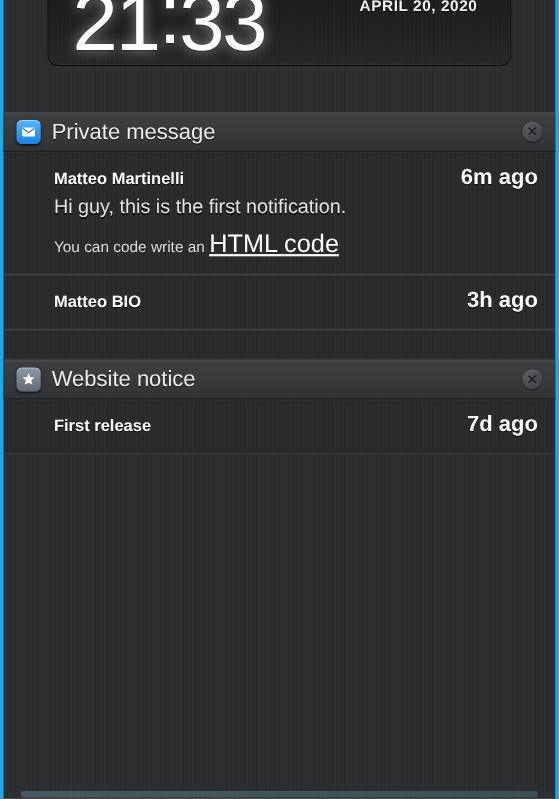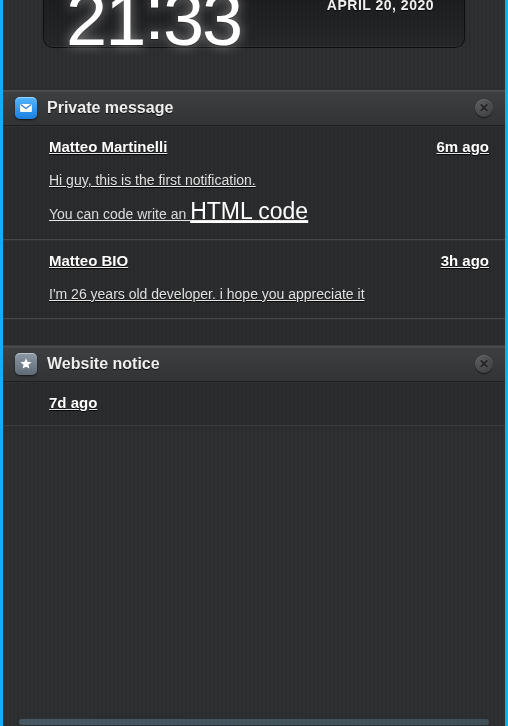--- a/index.html
+++ b/index.html
@@ -30,21 +30,21 @@
       repeating-linear-gradient(90deg, var(--bg-stripe-a) 0 2px, var(--bg-stripe-b) 2px 4px);
     border-left: 3px solid var(--frame-border);
     border-right: 3px solid var(--frame-border);
     position: relative;
     overflow: hidden;
   }
 
   
   .clock-card {
     margin: 0 40px;
-    height: 48px;
+    height: 60px;
     border-radius: 0 0 10px 10px;
     background: linear-gradient(to bottom, rgba(0,0,0,0.35), rgba(0,0,0,0.15));
     border: 1px solid rgba(0,0,0,0.6);
     border-top: none;
     box-shadow: inset 0 -1px 0 rgba(255,255,255,0.05);
     display: flex;
     align-items: flex-start;
     padding: 0 22px;
     position: relative;
   }
@@ -86,22 +86,22 @@
     width: 22px;
     height: 22px;
     border-radius: 5px;
     margin-right: 10px;
     display: flex;
     align-items: center;
     justify-content: center;
     box-shadow: 0 1px 2px rgba(0,0,0,0.6), inset 0 1px 0 rgba(255,255,255,0.4);
   }
   .group-title {
-    font-size: 16px;
-    font-weight: 700;
+    font-size: 20px;
+    font-weight: 400;
     color: #eee;
     text-shadow: 0 1px 0 rgba(0,0,0,0.8);
     flex: 1;
   }
   .group-close {
     width: 18px;
     height: 18px;
     border-radius: 50%;
     background: radial-gradient(circle at 30% 30%, #5a5b5d, #3a3b3c);
     box-shadow: inset 0 1px 1px rgba(255,255,255,0.15), 0 1px 1px rgba(0,0,0,0.6);
@@ -113,39 +113,38 @@
     cursor: pointer;
   }
 
   
   .notif {
     padding: 12px 16px 14px 46px;
     border-bottom: 1px solid var(--row-border);
     position: relative;
     background: rgba(0,0,0,0.06);
     box-shadow: inset 0 1px 0 rgba(255,255,255,0.03);
-    text-decoration: underline;
   }
   .notif:last-child { border-bottom: 1px solid #3b3c3e; }
   .notif-head { display: flex; justify-content: space-between; align-items: baseline; }
   .notif-title {
     font-size: 15px;
     font-weight: 700;
     color: #fff;
     text-shadow: 0 1px 0 rgba(0,0,0,0.8);
   }
   .notif-time {
-    font-size: 15px;
+    font-size: 20px;
     font-weight: 700;
     color: #fff;
     text-shadow: 0 1px 0 rgba(0,0,0,0.8);
   }
   .notif-body {
-    margin-top: 16px;
-    font-size: 14px;
+    margin-top: 3px;
+    font-size: 18px;
     color: #e2e2e2;
     text-shadow: 0 1px 0 rgba(0,0,0,0.7);
     line-height: 1.35;
   }
   .notif-extra {
     margin-top: 8px;
     font-size: 14px;
     color: #dcdcdc;
   }
   .notif-extra a {
@@ -197,39 +196,39 @@
       <div class="notif-extra">
         <span>You can code write an </span><a href="#">HTML code</a>
       </div>
     </div>
 
     <div class="notif">
       <div class="notif-head">
         <span class="notif-title">Matteo BIO</span>
         <span class="notif-time">3h ago</span>
       </div>
-      <div class="notif-body">I'm 26 years old developer. i hope you appreciate it</div>
     </div>
 
     <div class="notif">
     </div>
   </div>
 
   <div class="group">
     <div class="group-header">
       <div class="group-icon" style="background:linear-gradient(to bottom,#8d99a6,#5f6a75)">
         <svg width="14" height="14" viewBox="0 0 24 24">
             <path d="M12 2l2.6 6.3 6.8.5-5.2 4.4 1.7 6.6L12 16.9 6.1 19.8l1.7-6.6L2.6 8.8l6.8-.5L12 2z" fill="#fff"></path>
           </svg>
       </div>
       <div class="group-title">Website notice</div>
       <div class="group-close">✕</div>
     </div>
 
     <div class="notif">
       <div class="notif-head">
+        <span class="notif-title">First release</span>
         <span class="notif-time">7d ago</span>
       </div>
     </div>
   </div>
 
   <div class="bottom-bar"></div>
 </div>
 
 </body></html>

